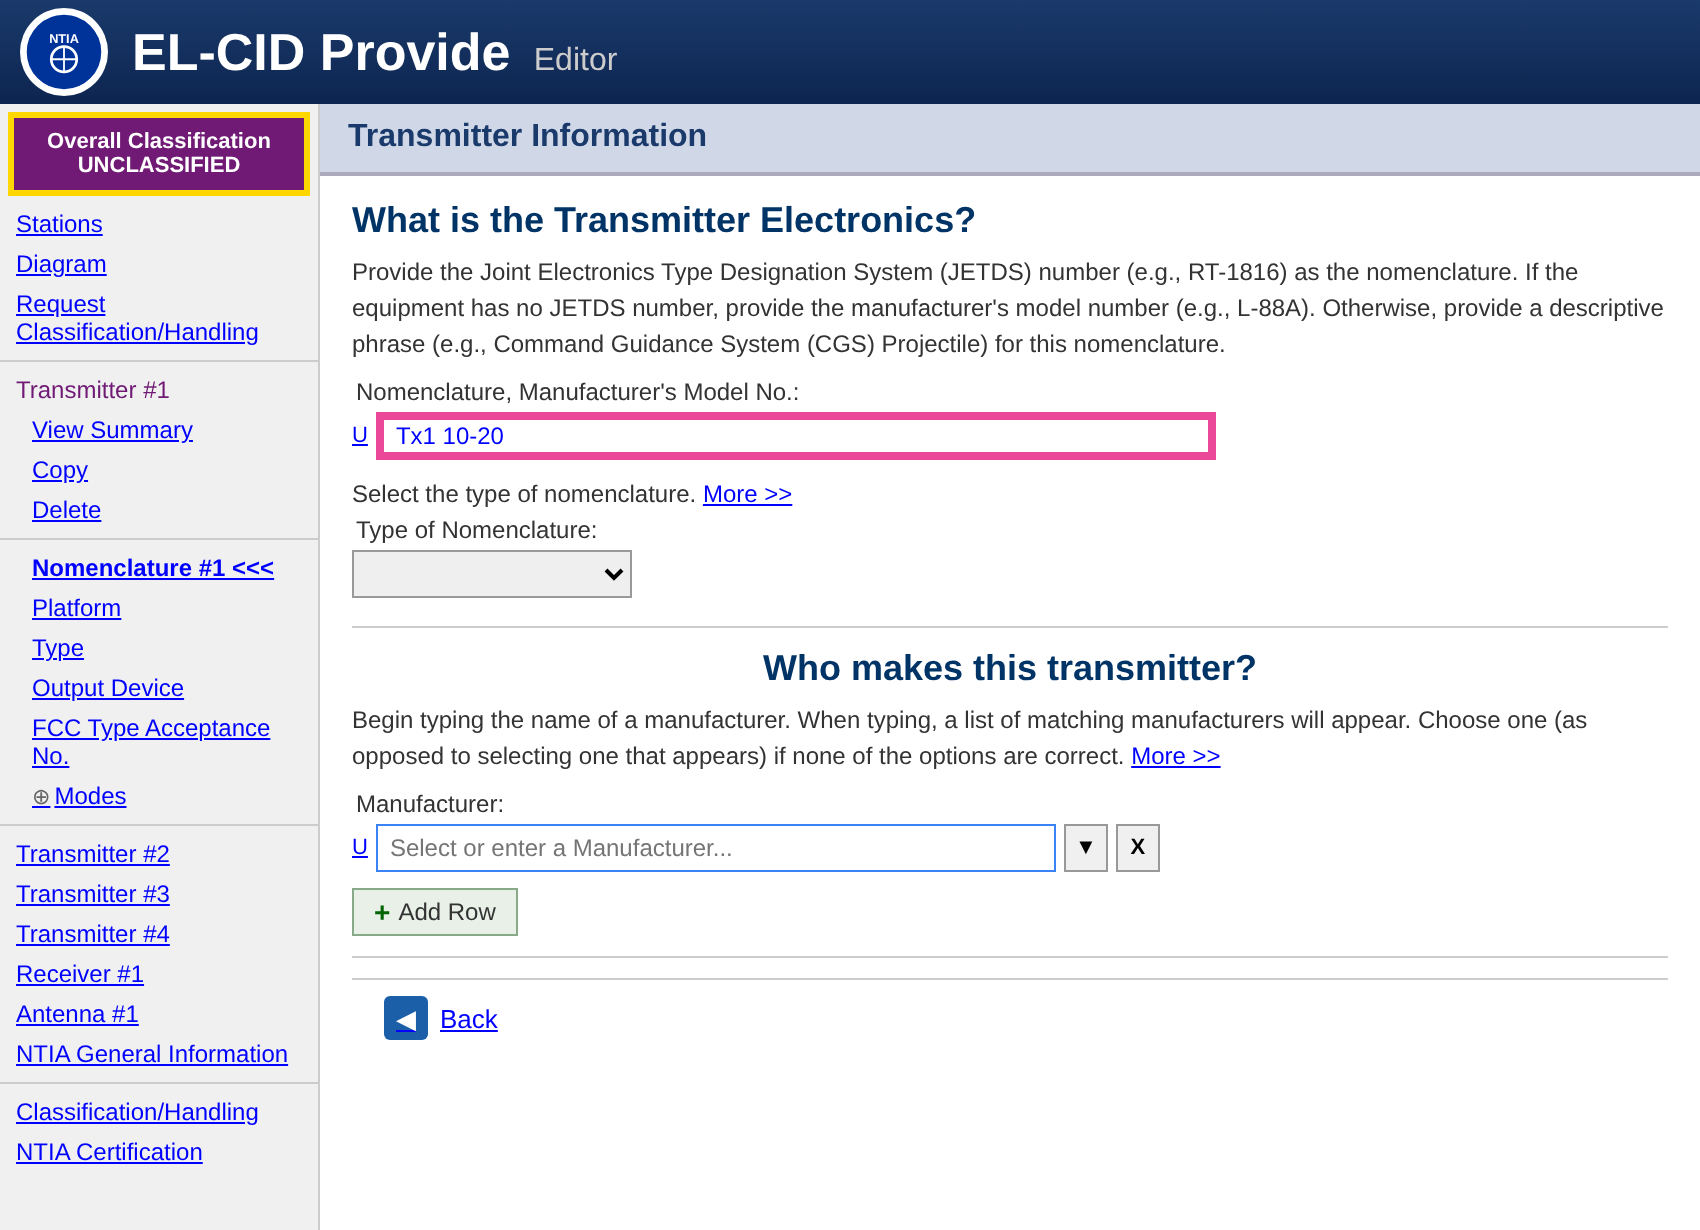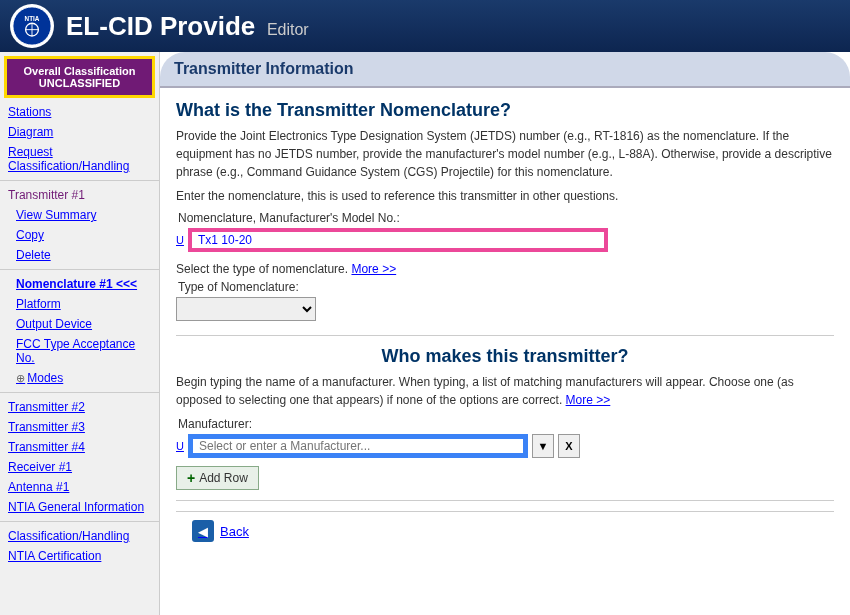--- a/index.html
+++ b/index.html
@@ -87,21 +87,20 @@
       color: #666;
       font-size: 11px;
       margin-right: 2px;
     }
 
     
     .main {
       flex: 1;
       overflow-y: auto;
       padding: 0;
-      border-radius: 25px;
     }
 
     .page-header {
       background: #d0d8e8;
       padding: 8px 14px;
       font-size: 16px;
       font-weight: bold;
       color: #1a3a6b;
       border-bottom: 2px solid #aab;
     }
@@ -208,21 +207,21 @@
     .who-desc a { color: #00f; }
 
     .manufacturer-row {
       display: flex;
       align-items: center;
       gap: 4px;
       margin-bottom: 8px;
     }
 
     .mfr-input {
-      border: 5px solid #3b82f6;
+      border: 1px solid #3b82f6;
       padding: 3px 6px;
       font-size: 12px;
       width: 340px;
       height: 24px;
       color: #999;
     }
 
     .dropdown-btn {
       width: 22px;
       height: 24px;
@@ -327,20 +326,21 @@
     <div class="sidebar-item">Diagram</div>
     <div class="sidebar-item">Request Classification/Handling</div>
     <div class="sidebar-divider"></div>
     <div class="sidebar-item plain">Transmitter #1</div>
     <div class="sidebar-item sidebar-indent">View Summary</div>
     <div class="sidebar-item sidebar-indent">Copy</div>
     <div class="sidebar-item sidebar-indent">Delete</div>
     <div class="sidebar-divider"></div>
     <div class="sidebar-item sidebar-indent active">Nomenclature #1 &lt;&lt;&lt;</div>
     <div class="sidebar-item sidebar-indent">Platform</div>
+    <div class="sidebar-item sidebar-indent">Type</div>
     <div class="sidebar-item sidebar-indent">Output Device</div>
     <div class="sidebar-item sidebar-indent">FCC Type Acceptance No.</div>
     <div class="sidebar-item sidebar-indent">
       <span class="plus-icon">⊕</span><span>Modes</span>
     </div>
     <div class="sidebar-divider"></div>
     <div class="sidebar-item">Transmitter #2</div>
     <div class="sidebar-item">Transmitter #3</div>
     <div class="sidebar-item">Transmitter #4</div>
     <div class="sidebar-item">Receiver #1</div>
@@ -349,23 +349,22 @@
     <div class="sidebar-divider"></div>
     <div class="sidebar-item">Classification/Handling</div>
     <div class="sidebar-item">NTIA Certification</div>
   </div>
 
   <div class="main">
     <div class="page-header">Transmitter Information</div>
 
     <div class="content">
 
-      <div class="section-title">What is the Transmitter Nomenclature?</div>
+      <div class="section-title">What is the Transmitter Electronics?</div>
       <div class="description">Provide the Joint Electronics Type Designation System (JETDS) number (e.g., RT-1816) as the nomenclature. If the equipment has no JETDS number, provide the manufacturer's model number (e.g., L-88A). Otherwise, provide a descriptive phrase (e.g., Command Guidance System (CGS) Projectile) for this nomenclature.</div>
-      <div class="enter-text">Enter the nomenclature, this is used to reference this transmitter in other questions.</div>
 
       <div class="field-label">Nomenclature, Manufacturer's Model No.:</div>
       <div class="input-row">
         <span class="underline-marker">U</span>
         <input type="text" class="text-input" value="Tx1 10-20" style="">
       </div>
 
       <div class="select-type">
         <span>Select the type of nomenclature.</span>
         <a href="#">More &gt;&gt;</a>

